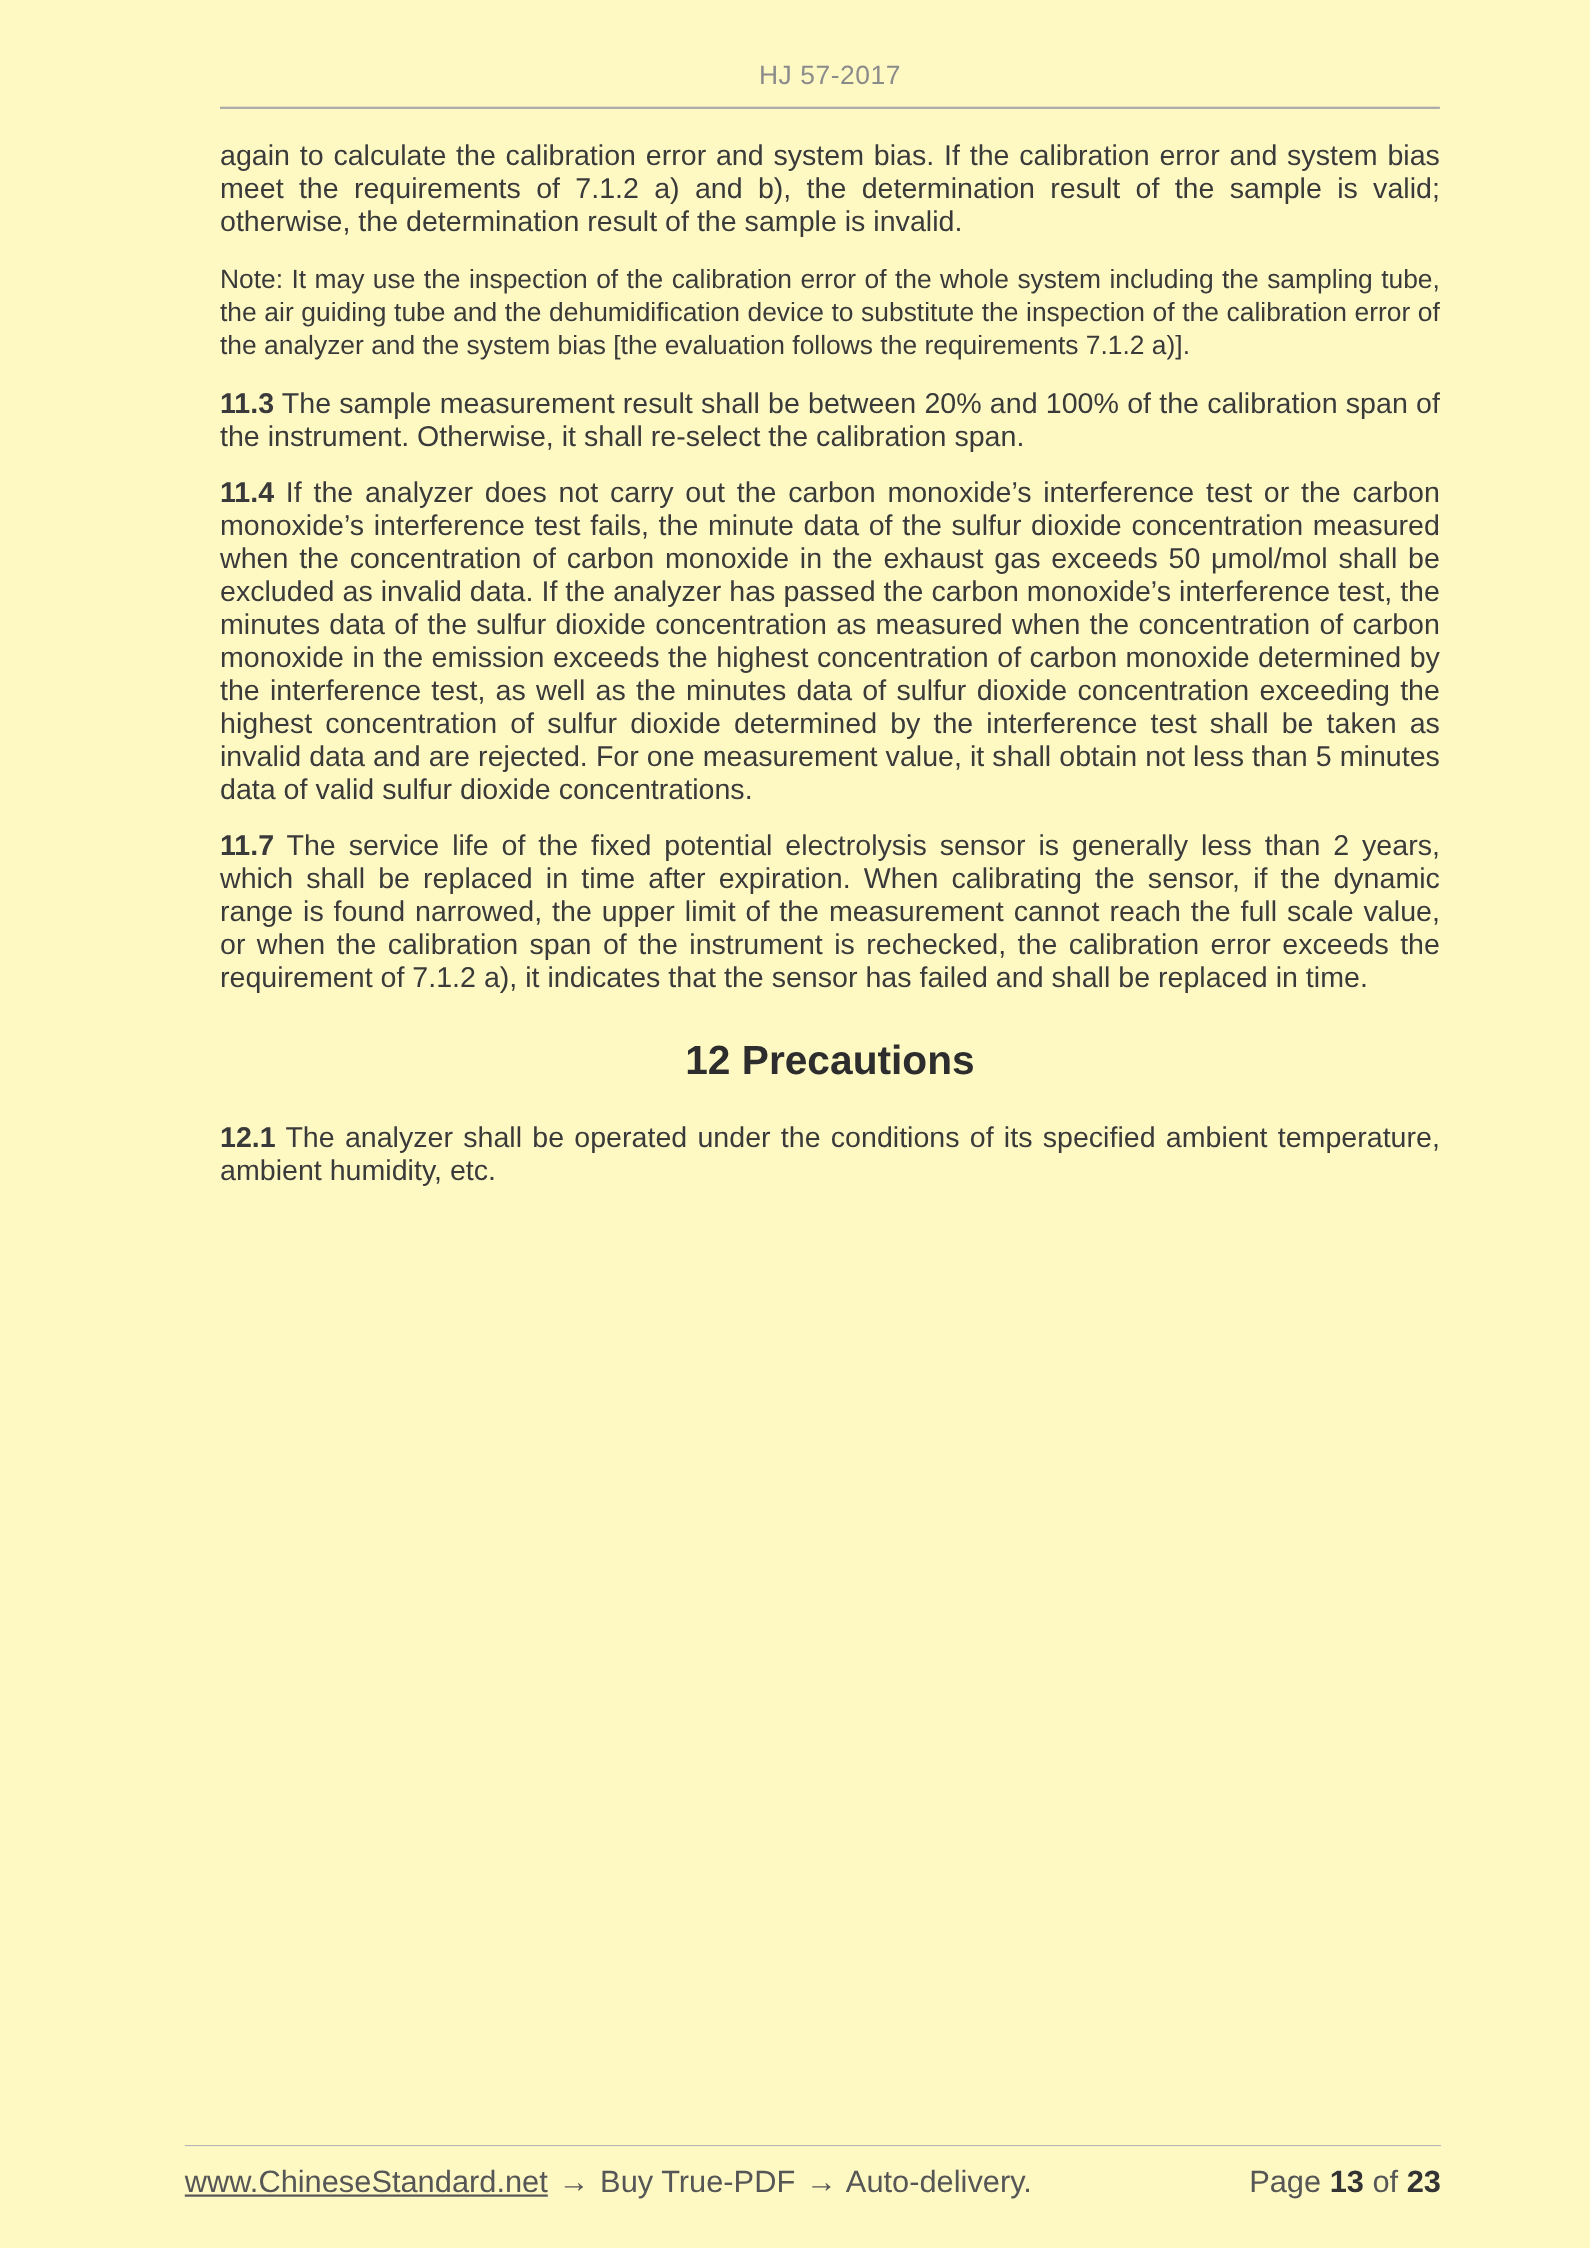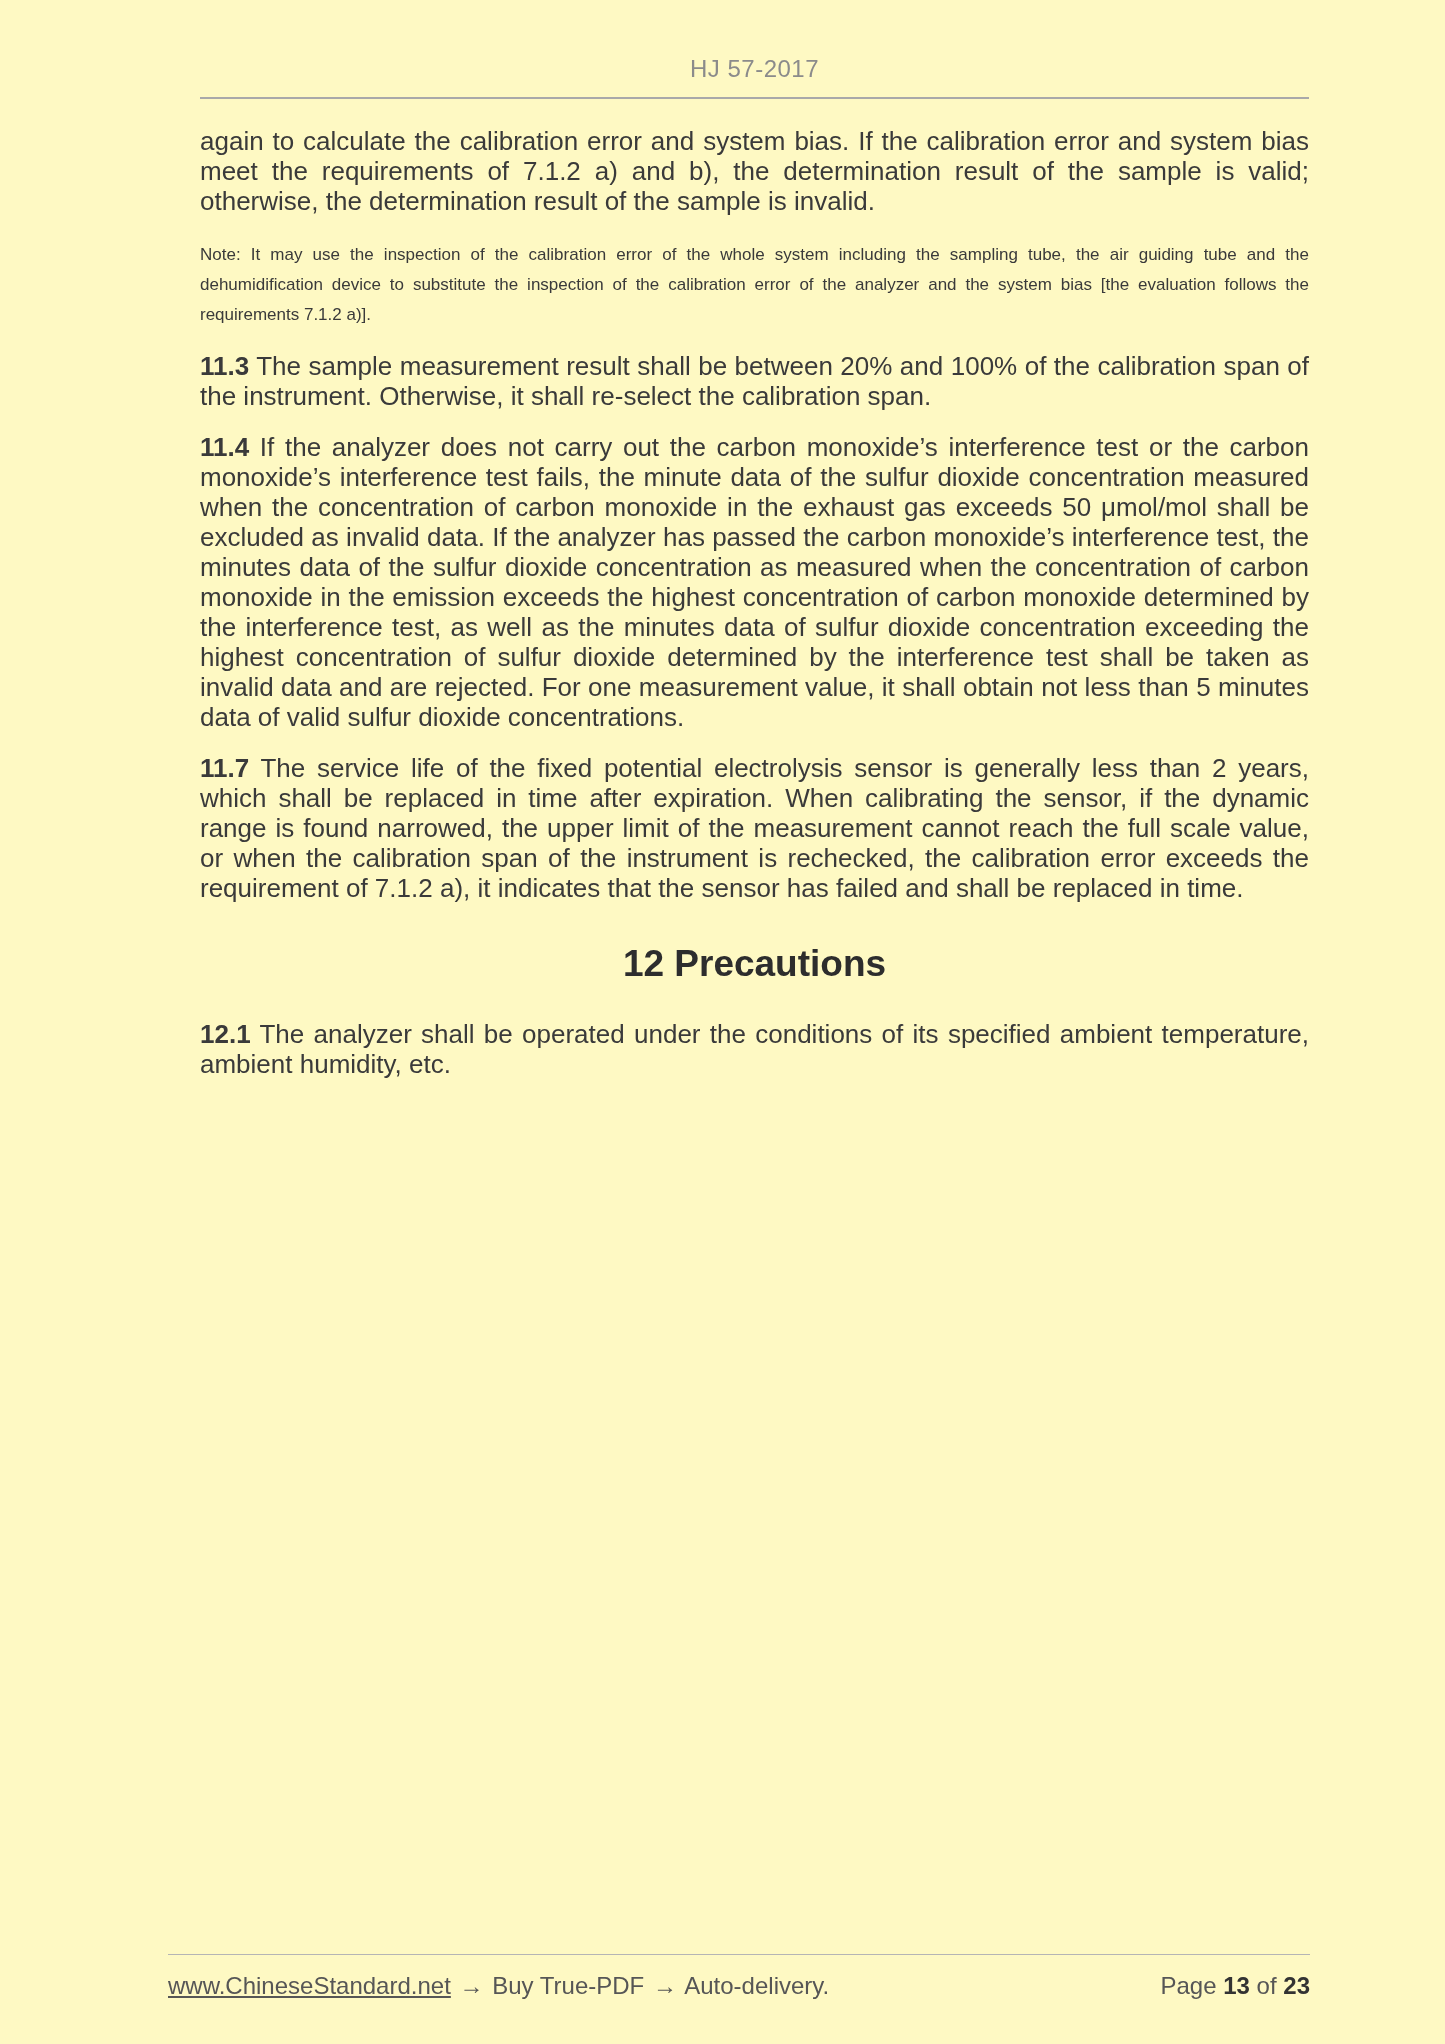--- a/index.html
+++ b/index.html
@@ -20,21 +20,21 @@
   hr.header-rule { border-top: 2px solid #a9a9a9; margin-top: 14px; }
   .content { padding: 6px 168px 0; }
   .para {
     margin: 21px 0 0;
     font-size: 26px;
     line-height: 30px;
     text-align: justify;
     color: #3a3a3a;
   }
   .para.note {
-    font-size: 17px;
+    font-size: 24px;
     line-height: 30px;
     margin-top: 24px;
   }
   .label { font-weight: bold; }
   .heading {
     font-size: 37px;
     font-weight: bold;
     color: #2d2d2d;
     margin: 40px 0 34px;
     text-align: center;
@@ -44,21 +44,21 @@
     left: 168px;
     right: 167px;
     bottom: 44px;
   }
   hr.footer-rule { border-top: 1px solid #b5b5b5; }
   .footer-row {
     margin-top: 17px;
     display: flex;
     justify-content: space-between;
     align-items: flex-start;
-    font-size: 24px;
+    font-size: 28px;
     color: #565656;
   }
   .footer-left { white-space: nowrap; }
   .footer-link { color: #565656; text-decoration: underline; cursor: pointer; }
   .arrow { color: #565656; padding: 0 2px; }
   .footer-right { white-space: nowrap; color: #565656; }
   .pagenum { font-weight: bold; color: #333333; }
 </style>
 </head>
 <body>

